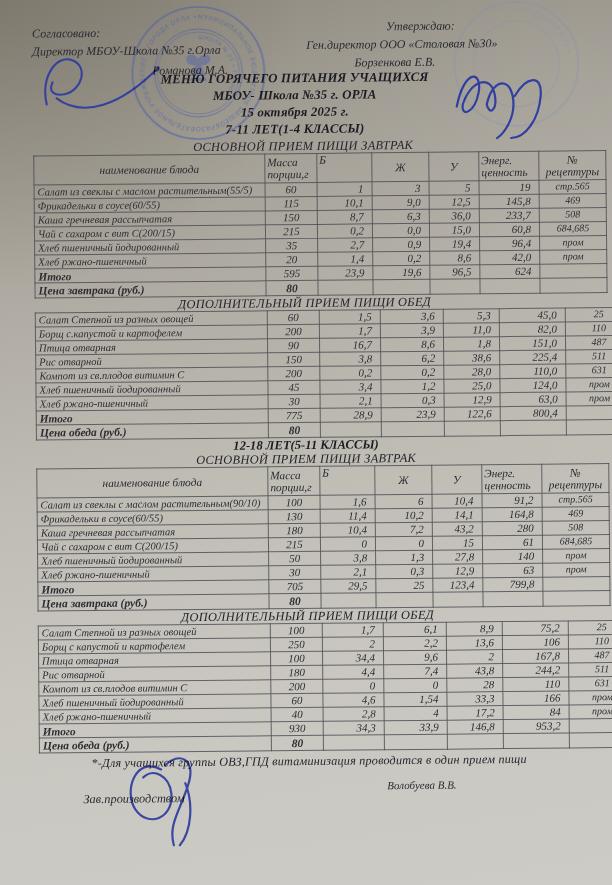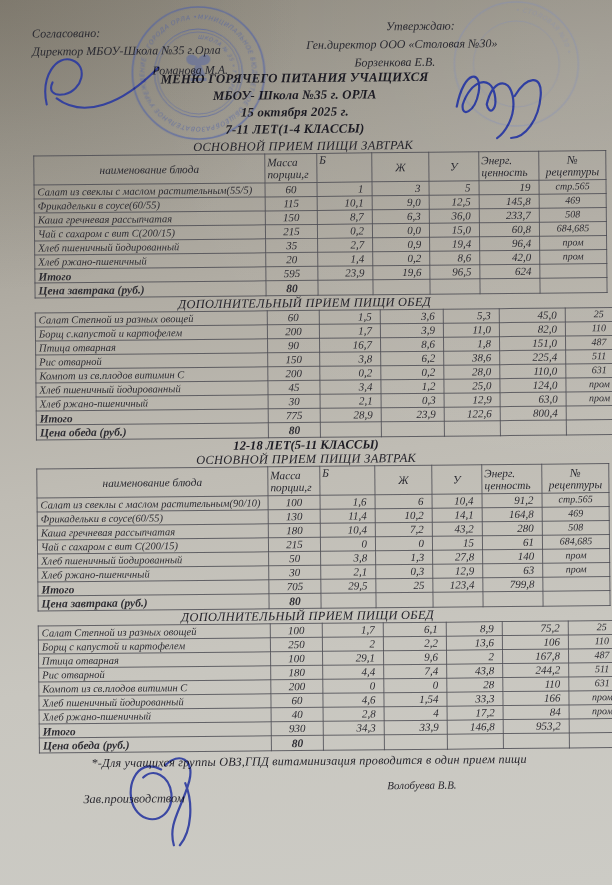--- a/index.html
+++ b/index.html
@@ -373,21 +373,21 @@
               <td class="c1">250</td>
               <td class="c2">2</td>
               <td class="c3">2,2</td>
               <td class="c4">13,6</td>
               <td class="c5">106</td>
               <td class="c6">110</td>
             </tr>
             <tr class="dish-row">
               <td class="c0">Птица отварная</td>
               <td class="c1">100</td>
-              <td class="c2">29,1</td>
+              <td class="c2">34,4</td>
               <td class="c3">9,6</td>
               <td class="c4">2</td>
               <td class="c5">167,8</td>
               <td class="c6">487</td>
             </tr>
             <tr class="dish-row">
               <td class="c0">Рис отварной</td>
               <td class="c1">180</td>
               <td class="c2">4,4</td>
               <td class="c3">7,4</td>

